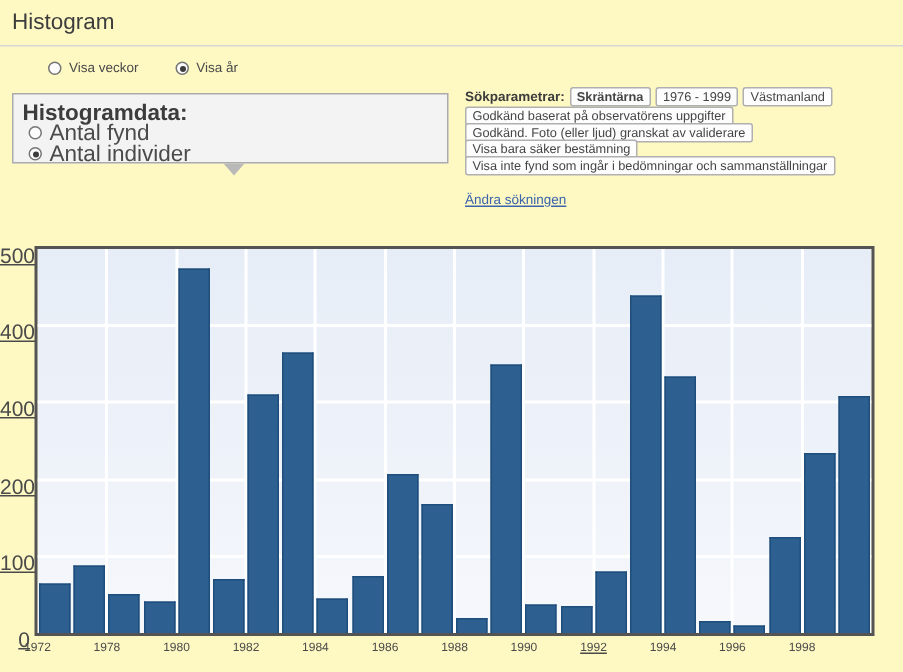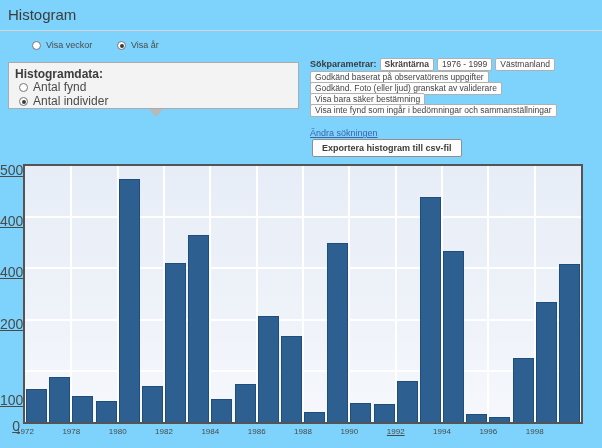--- a/index.html
+++ b/index.html
@@ -1,18 +1,18 @@
 <!DOCTYPE html>
 <html><head>
 <meta charset="utf-8">
 <style>
   * { margin:0; padding:0; box-sizing:border-box; }
   html,body { background:#fff; }
   #app {
-    position:relative; width:602px; height:448px; background:#7dd3fc;
+    position:relative; width:602px; height:448px; background:#fef9c3;
     font-family:"Liberation Sans", sans-serif; color:#404040; overflow:hidden;
   }
   
   .page-title { position:absolute; left:8px; top:6px; font-size:15px; font-weight:normal; color:#3d3d3d; }
   .title-rule { position:absolute; left:0; top:30px; width:602px; height:0; border-top:1px solid #d6d6d6; }
 
   
   .view-toggle { position:absolute; left:32px; top:40px; font-size:9px; color:#4a4a4a; }
   .radio-opt { display:inline-flex; align-items:center; margin-right:22px; cursor:pointer; }
   .radio {
@@ -20,21 +20,21 @@
     background:#fdfdfd; position:relative; margin-right:5px; flex:0 0 auto;
   }
   .radio.sel::after {
     content:""; position:absolute; left:2px; top:2px; width:4px; height:4px;
     border-radius:50%; background:#3c3c3c;
   }
 
   
   .data-box {
     position:absolute; left:8px; top:62px; width:291px; height:47px;
-    background:#f3f3f3; border:1px solid #ababab; font-size:12px; color:#4a4a4a;
+    background:#f3f3f3; border:1px solid #ababab; font-size:15px; color:#4a4a4a;
   }
   .data-box-title { position:absolute; left:6px; top:4px; font-weight:bold; color:#3c3c3c; }
   .data-box .radio-opt { position:absolute; left:10px; }
   .data-box .opt-0 { top:17px; }
   .data-box .opt-1 { top:31px; }
   .box-arrow {
     position:absolute; left:149px; top:109px; width:0; height:0;
     border-left:7px solid transparent; border-right:7px solid transparent;
     border-top:8px solid #b9b9b9;
   }
@@ -105,21 +105,20 @@
     <div class="params-row" style="top:0;">
       <span class="params-label">Sökparametrar:</span><span id="tag-row"><span class="chip bold">Skräntärna</span><span class="chip">1976 - 1999</span><span class="chip">Västmanland</span></span>
     </div>
     <div id="filter-rows">
         <div class="params-row" style="top: 13px;"><span class="chip">Godkänd baserat på observatörens uppgifter</span></div>
         <div class="params-row" style="top: 24px;"><span class="chip">Godkänd. Foto (eller ljud) granskat av validerare</span></div>
         <div class="params-row" style="top: 35px;"><span class="chip">Visa bara säker bestämning</span></div>
         <div class="params-row" style="top: 46px;"><span class="chip">Visa inte fynd som ingår i bedömningar och sammanställningar</span></div>
       </div>
     <a class="edit-link">Ändra sökningen</a>
-    <button class="export-btn">Exportera histogram till csv-fil</button>
   </div>
 
   <div class="chart">
     <div class="plot" id="plot">
         <div class="hgrid" style="top: 203.8px;"></div>
         <div class="hgrid" style="top: 152.6px;"></div>
         <div class="hgrid" style="top: 101.4px;"></div>
         <div class="hgrid" style="top: 50.2px;"></div>
         <div class="vgrid" style="left: 45.3px;"></div>
         <div class="vgrid" style="left: 91.7px;"></div>
@@ -153,21 +152,21 @@
         <div class="bar" title="1994: 335" style="left: 418px; width: 21.17px; height: 171.5px;"></div>
         <div class="bar" title="1995: 15" style="left: 441.17px; width: 21.17px; height: 7.7px;"></div>
         <div class="bar" title="1996: 10" style="left: 464.33px; width: 21.17px; height: 5.1px;"></div>
         <div class="bar" title="1997: 125" style="left: 487.5px; width: 21.17px; height: 64px;"></div>
         <div class="bar" title="1998: 235" style="left: 510.67px; width: 21.17px; height: 120.3px;"></div>
         <div class="bar" title="1999: 308" style="left: 533.83px; width: 21.17px; height: 157.7px;"></div>
       </div>
   </div>
   <div id="yticks">
       <div class="ytick" style="top: 418px;">0</div>
-      <div class="ytick" style="top: 366.8px; margin-top: 25px;">100</div>
+      <div class="ytick" style="top: 366.8px;">100</div>
       <div class="ytick" style="top: 315.6px;">200</div>
       <div class="ytick" style="top: 264.4px;">400</div>
       <div class="ytick" style="top: 213.2px;">400</div>
       <div class="ytick" style="top: 162px;">500</div>
     </div>
   <div id="xticks">
       <div class="xtick" style="left: 10px; top: 427px;">1972</div>
       <div class="xtick" style="left: 56.3px; top: 427px;">1978</div>
       <div class="xtick" style="left: 102.7px; top: 427px;">1980</div>
       <div class="xtick" style="left: 149px; top: 427px;">1982</div>

